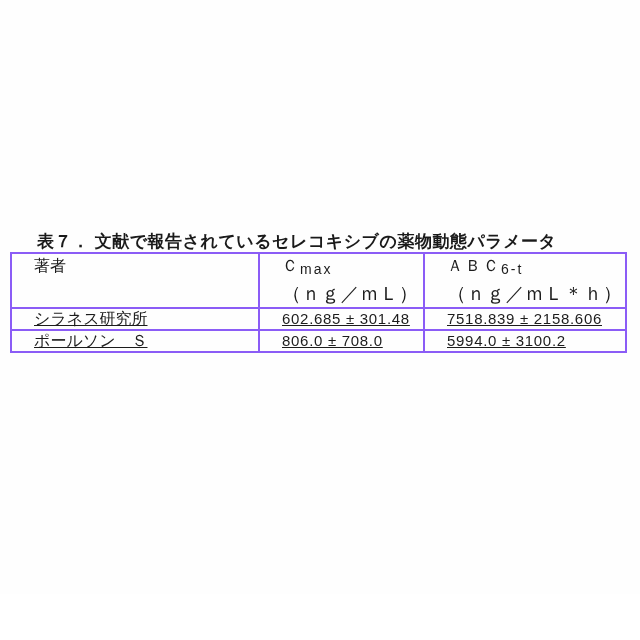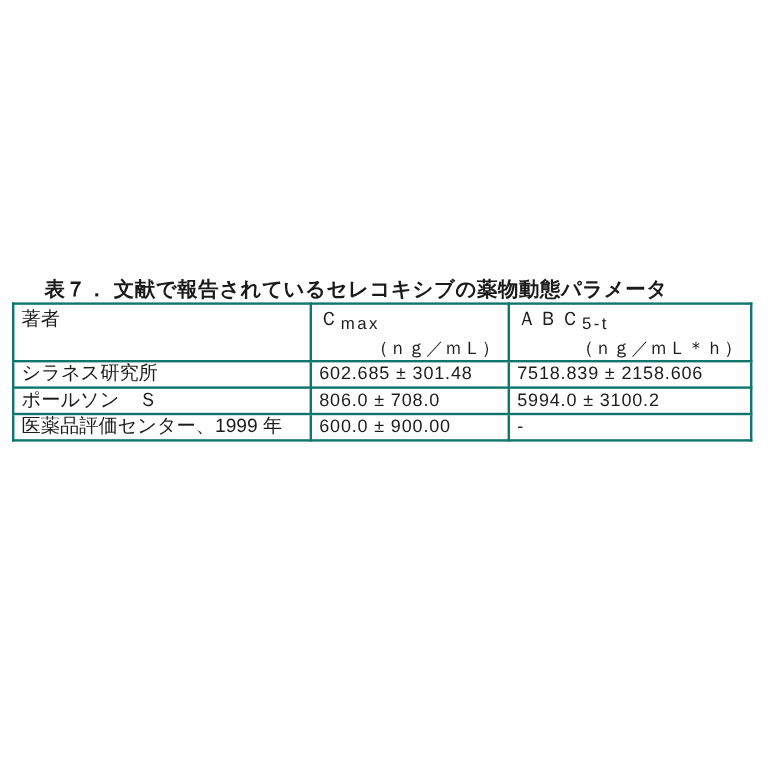--- a/index.html
+++ b/index.html
@@ -29,22 +29,22 @@
   table.pk-table {
     position: absolute;
     left: 10px;
     top: 252px;
     width: 615px;
     border-collapse: collapse;
     table-layout: fixed;
   }
   .pk-table th,
   .pk-table td {
-    border: 2px solid #0f766e;
-    padding: 0 6px;
+    border: 2px solid #8b5cf6;
+    padding: 0 22px;
     text-align: left;
     white-space: nowrap;
     overflow: hidden;
     margin-top: 40px;
   }
   .pk-table th {
     font-weight: 400;
     vertical-align: top;
     height: 44px;
     padding-top: 2px;
@@ -56,28 +56,29 @@
     font-size: 16px;
     letter-spacing: 2px;
   }
   .hdr-subscript {
     font-size: 14px;
     letter-spacing: 2px;
     vertical-align: -3px;
   }
   .hdr-unit {
     display: block;
-    font-size: 15px;
+    font-size: 19px;
     margin-top: 4px;
     letter-spacing: 0.5px;
     text-align: right;
   }
   .pk-table td {
     height: 20px;
     line-height: 20px;
+    text-decoration: underline;
   }
   td.author-cell {
     font-size: 16px;
   }
   td.num-cell {
     font-size: 15px;
     letter-spacing: 0.7px;
   }
 </style>
 </head>
@@ -94,41 +95,36 @@
       <col style="width:202px">
     </colgroup>
     <thead>
       <tr>
         <th class="hdr-author">著者</th>
         <th>
           <span class="hdr-symbol">Ｃ</span><sub class="hdr-subscript">max</sub>
           <span class="hdr-unit">（ｎｇ／ｍＬ）</span>
         </th>
         <th>
-          <span class="hdr-symbol">ＡＢＣ</span><sub class="hdr-subscript">5-t</sub>
+          <span class="hdr-symbol">ＡＢＣ</span><sub class="hdr-subscript">6-t</sub>
           <span class="hdr-unit">（ｎｇ／ｍＬ＊ｈ）</span>
         </th>
       </tr>
     </thead>
     <tbody>
     <tr>
       <td class="author-cell">シラネス研究所</td>
       <td class="num-cell">602.685 ± 301.48</td>
       <td class="num-cell">7518.839 ± 2158.606</td>
     </tr>
 
 
 
     <tr>
       <td class="author-cell">ポールソン　Ｓ</td>
       <td class="num-cell">806.0 ± 708.0</td>
       <td class="num-cell">5994.0 ± 3100.2</td>
     </tr>
 
-    <tr>
-      <td class="author-cell">医薬品評価センター、1999 年</td>
-      <td class="num-cell">600.0 ± 900.00</td>
-      <td class="num-cell">-</td>
-    </tr>
   </tbody>
   </table>
 
 </div>
 
 </body></html>

